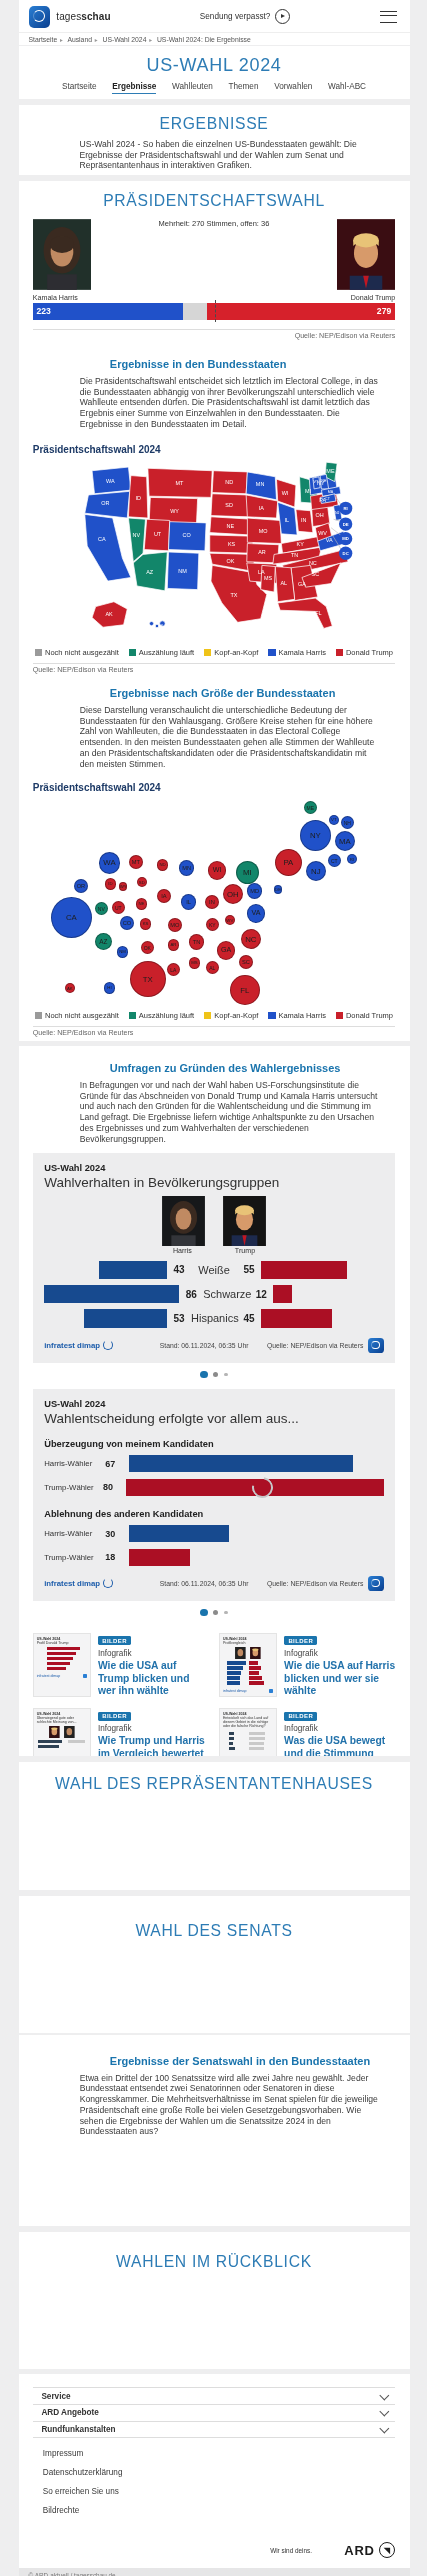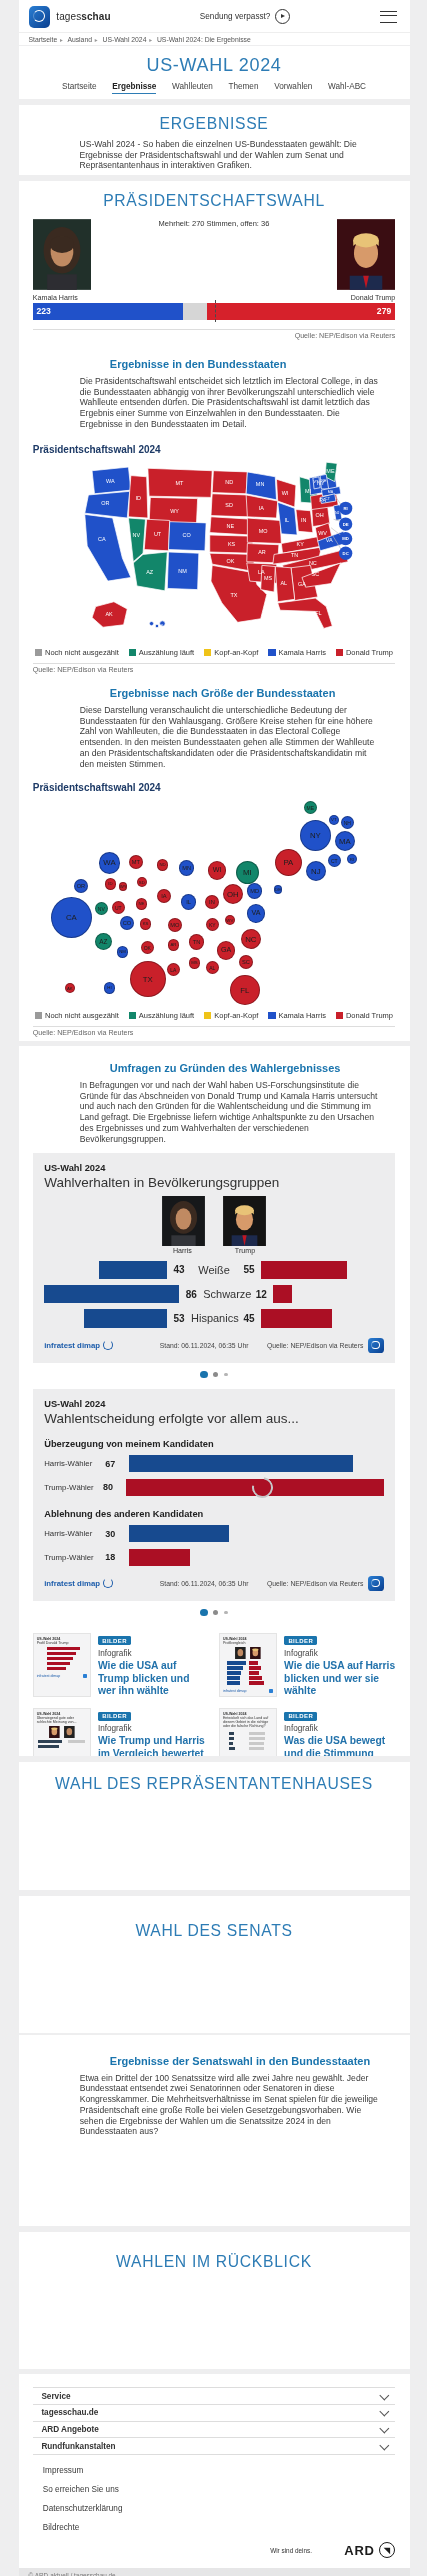--- a/index.html
+++ b/index.html
@@ -698,36 +698,32 @@
   <h2 class="sec-title" style="padding-top:21.4px;">WAHLEN IM RÜCKBLICK</h2>
 </section>
 
 <footer class="card foot-card pad">
   <div style="padding-top:13px;">
     <div class="acc">
         <span class="t">Service</span>
         <span class="chev"></span>
       </div>
     <div class="acc">
-        <span class="t">tagesschau.de</span>
-        <span class="chev"></span>
-      </div>
-    <div class="acc">
         <span class="t">ARD Angebote</span>
         <span class="chev"></span>
       </div>
     <div class="acc">
         <span class="t">Rundfunkanstalten</span>
         <span class="chev"></span>
       </div>
   </div>
   <div style="margin-top:5.7px;">
     <a class="flink" href="#">Impressum</a>
+    <a class="flink" href="#">Datenschutzerklärung</a>
     <a class="flink" href="#">So erreichen Sie uns</a>
-    <a class="flink" href="#">Datenschutzerklärung</a>
     <a class="flink" href="#">Bildrechte</a>
   </div>
   <div class="ard">
     <span class="claim">Wir sind deins.</span>
     <span class="brandtxt">ARD</span>
     <span class="oval">◥</span>
   </div>
 </footer>
 <div class="copybar">
   <span>© ARD-aktuell / tagesschau.de</span>

